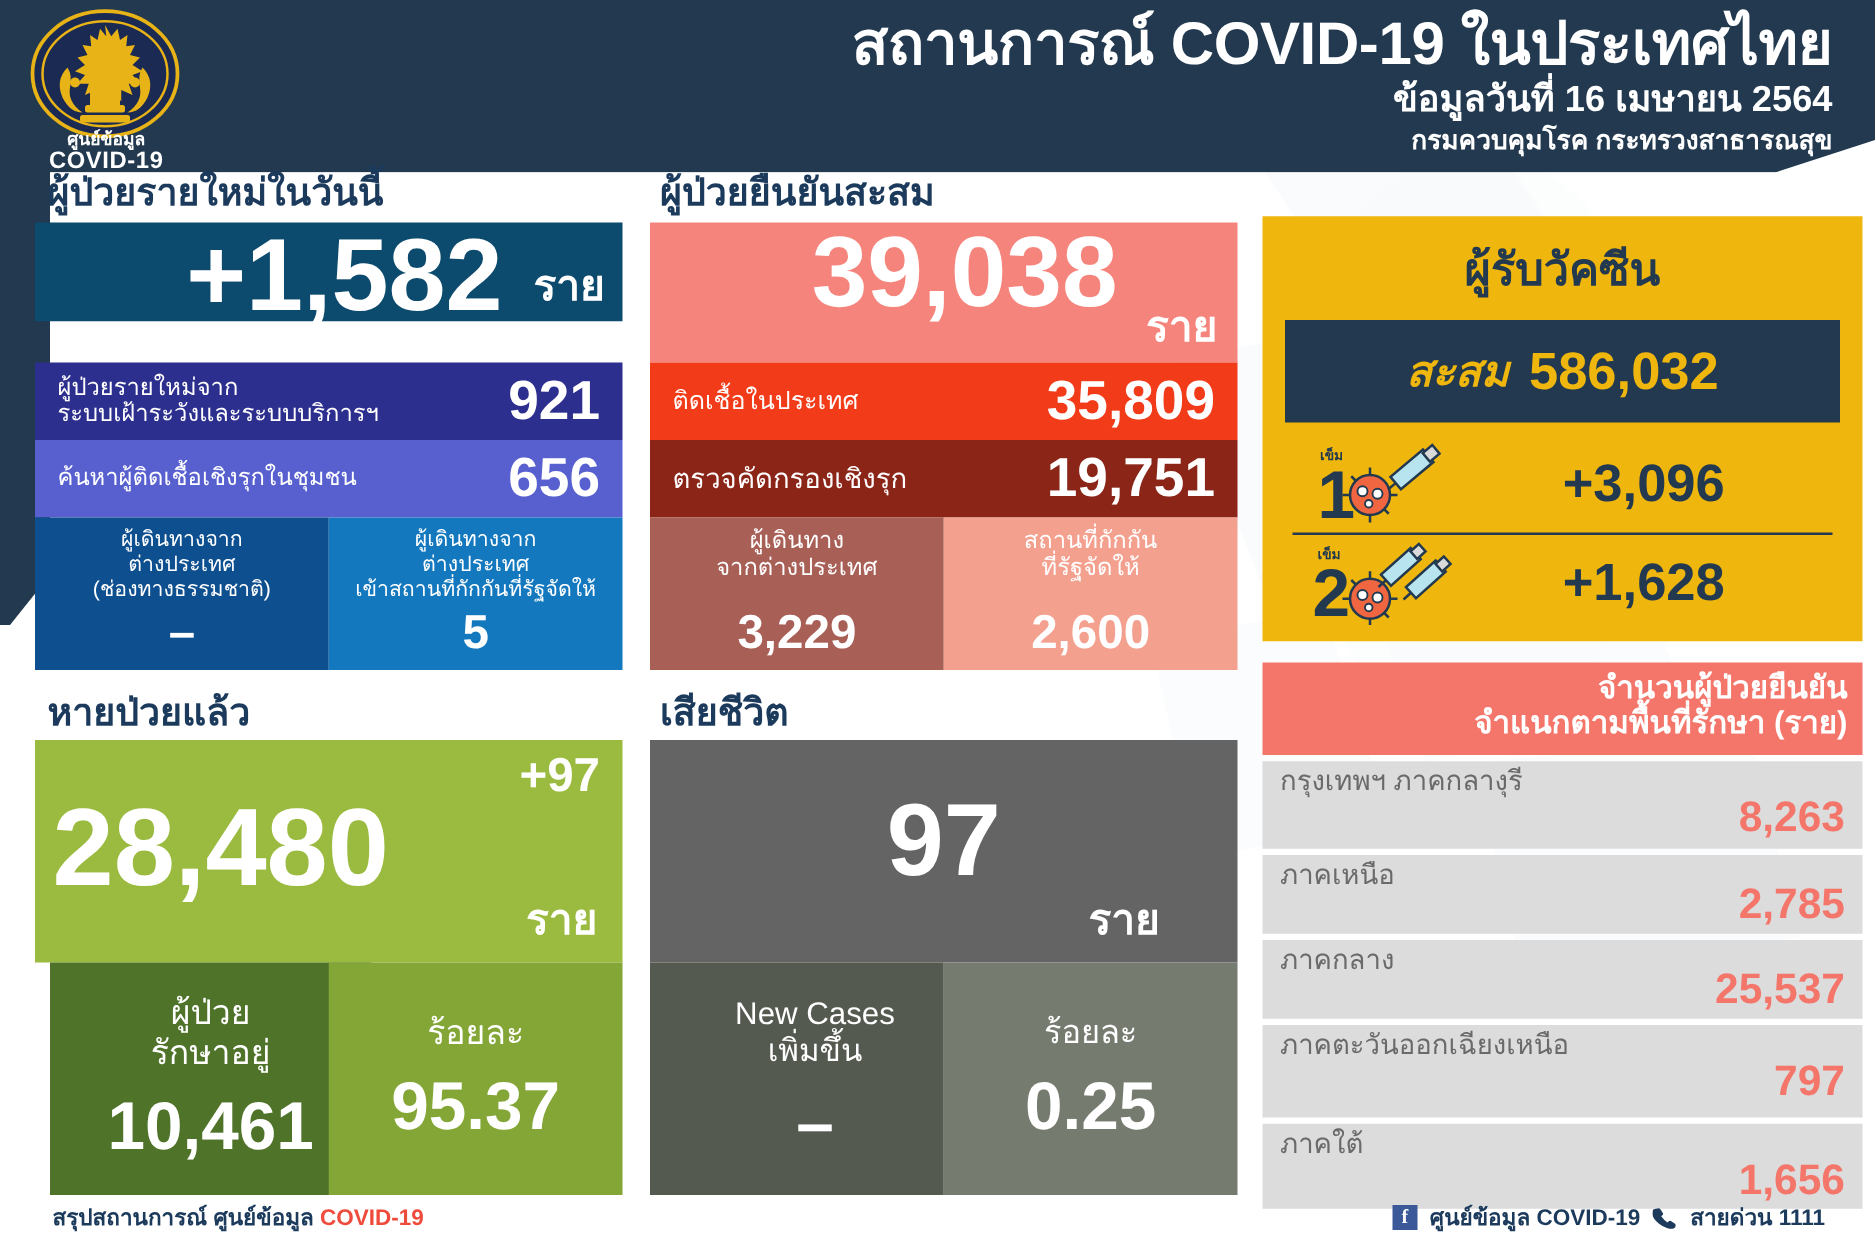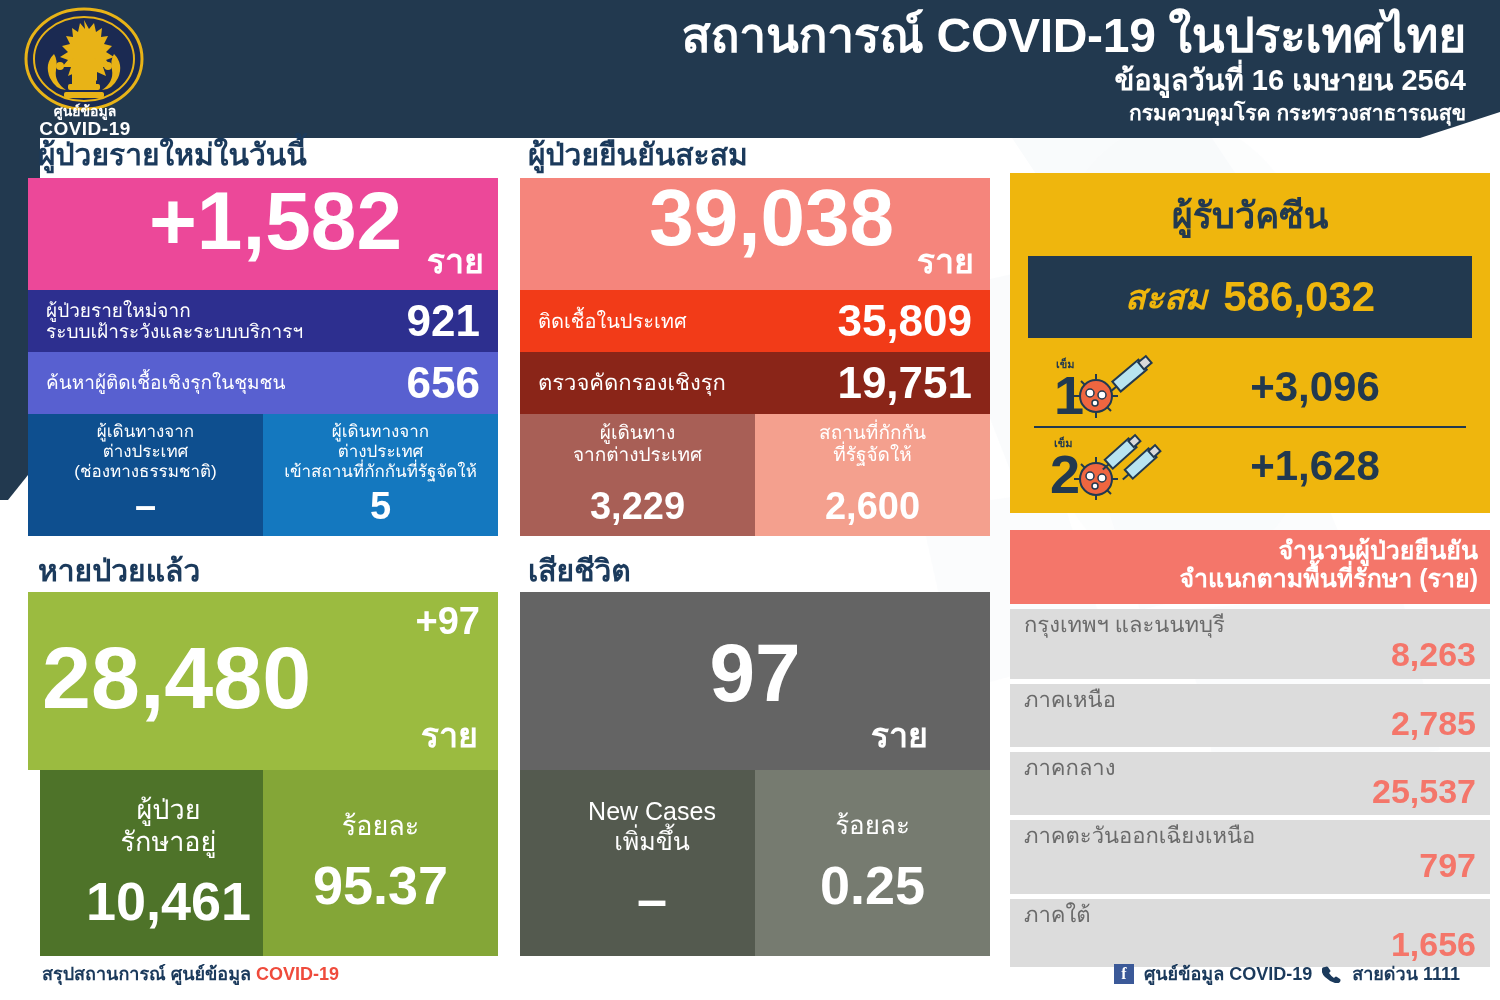--- a/index.html
+++ b/index.html
@@ -52,21 +52,21 @@
   }
 
   
   .blk { position: absolute; z-index: 4; }
 
   
   .bignum { color:#fff; font-weight: 700; line-height: .95; }
 
   
   #new-hero {
-    left: 28px; top: 178px; width: 470px; height: 112px; background: #ec4899;
+    left: 28px; top: 178px; width: 470px; height: 79px; background: #0c4a6e;
   }
   #new-hero .v { position:absolute; right:96px; top:4px; font-size: 82px; }
   #new-hero .u { position:absolute; right:14px; bottom:2px; font-size: 34px; color:#fff; font-weight:700; }
 
   #new-r1 { left: 28px; top: 290px; width: 470px; height: 62px; background: #2d2f8f; }
   #new-r2 { left: 28px; top: 352px; width: 470px; height: 62px; background: #5860d0; }
   .rowflex { display:flex; align-items:center; justify-content:space-between; height:100%; padding: 0 18px; }
   .rowlbl { color:#fff; font-size: 19px; line-height: 1.12; font-weight: 400; }
   .rowval { color:#fff; font-size: 44px; font-weight: 700; line-height: 1; }
 
@@ -394,21 +394,21 @@
     </div>
   </div>
 
   <div class="blk" id="reg">
     <div class="rhead">
       <div>จำนวนผู้ป่วยยืนยัน</div>
       <div>จำแนกตามพื้นที่รักษา (ราย)</div>
     </div>
 
     <div class="regrow" style="height:70px;">
-      <div class="rname">กรุงเทพฯ และนนทบุรี</div>
+      <div class="rname">กรุงเทพฯ ภาคกลางุรี</div>
       <div class="rval">8,263</div>
     </div>
     <div class="regrow" style="height:63px;">
       <div class="rname">ภาคเหนือ</div>
       <div class="rval" style="margin-top:-6px;">2,785</div>
     </div>
     <div class="regrow" style="height:63px;">
       <div class="rname">ภาคกลาง</div>
       <div class="rval" style="margin-top:-6px;">25,537</div>
     </div>

